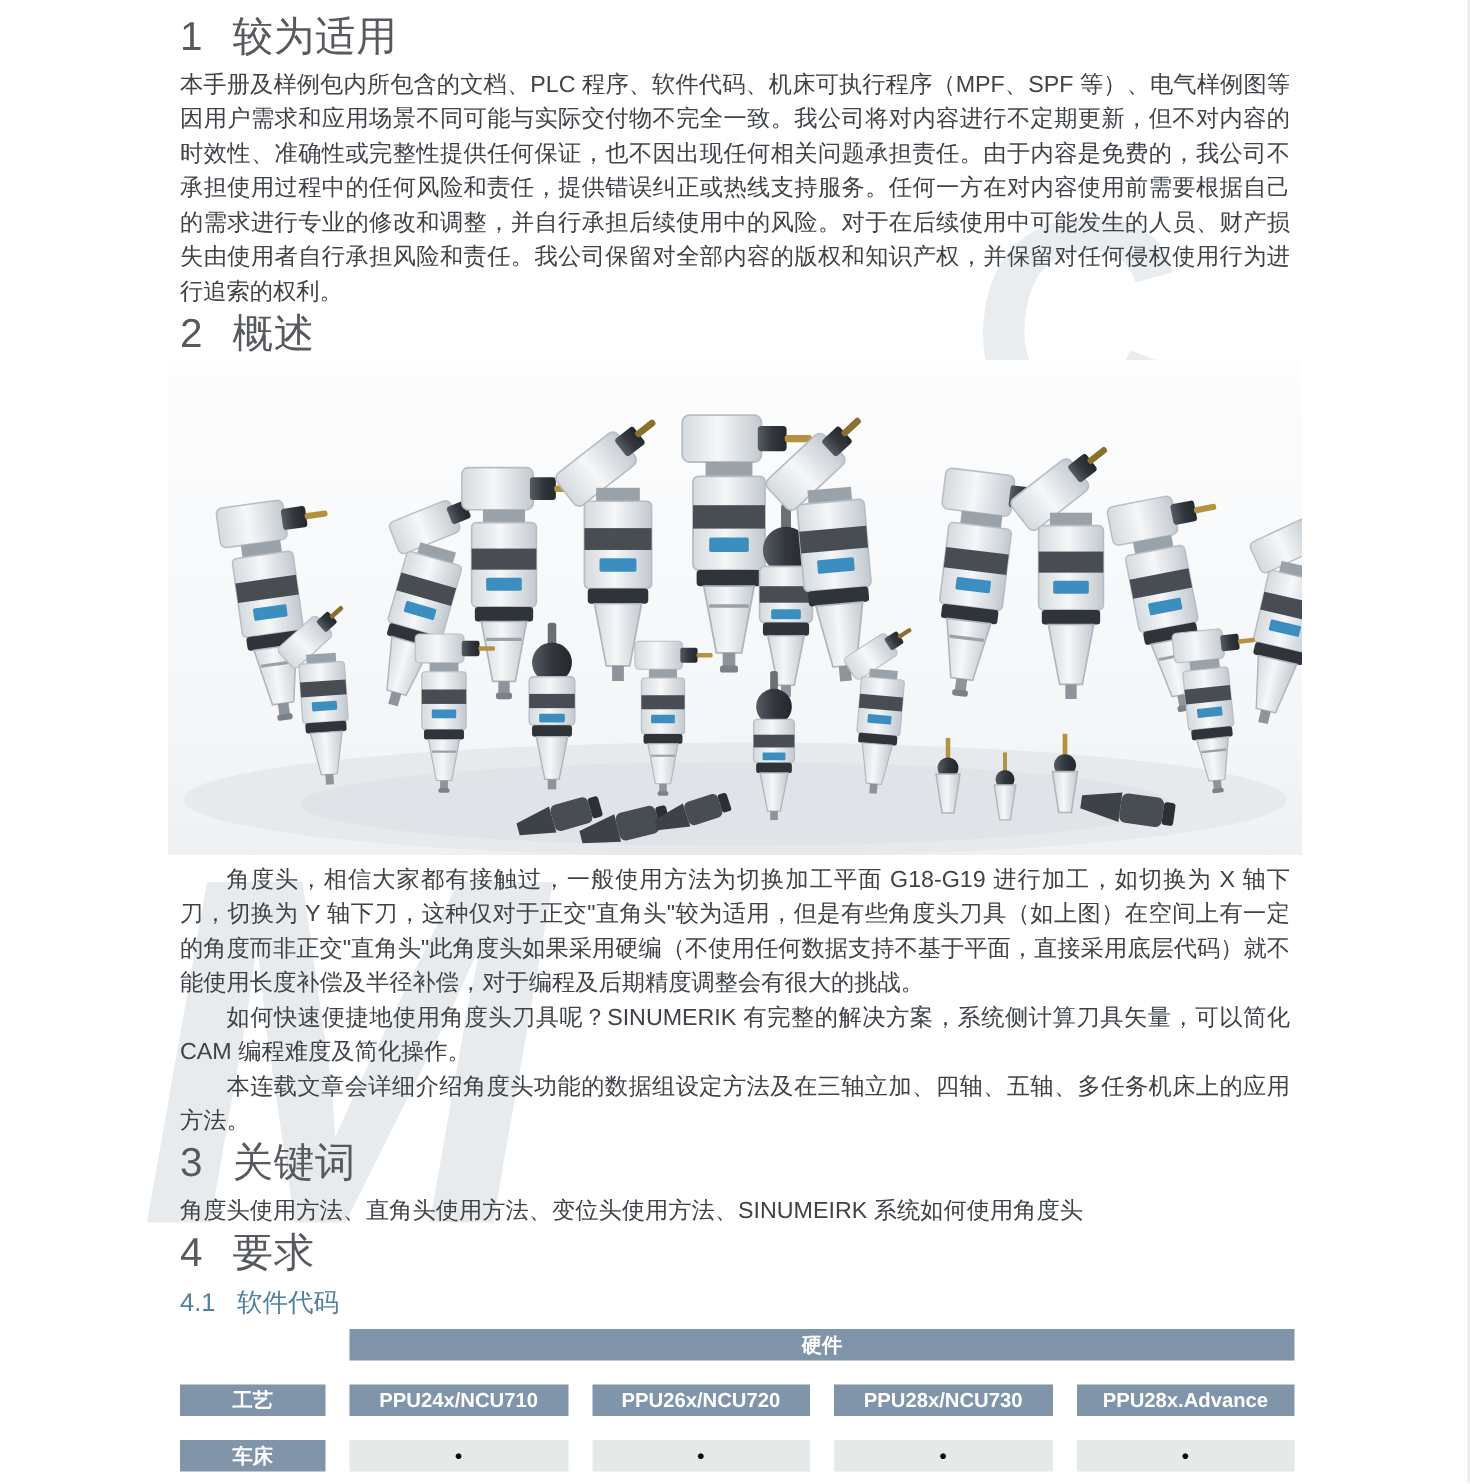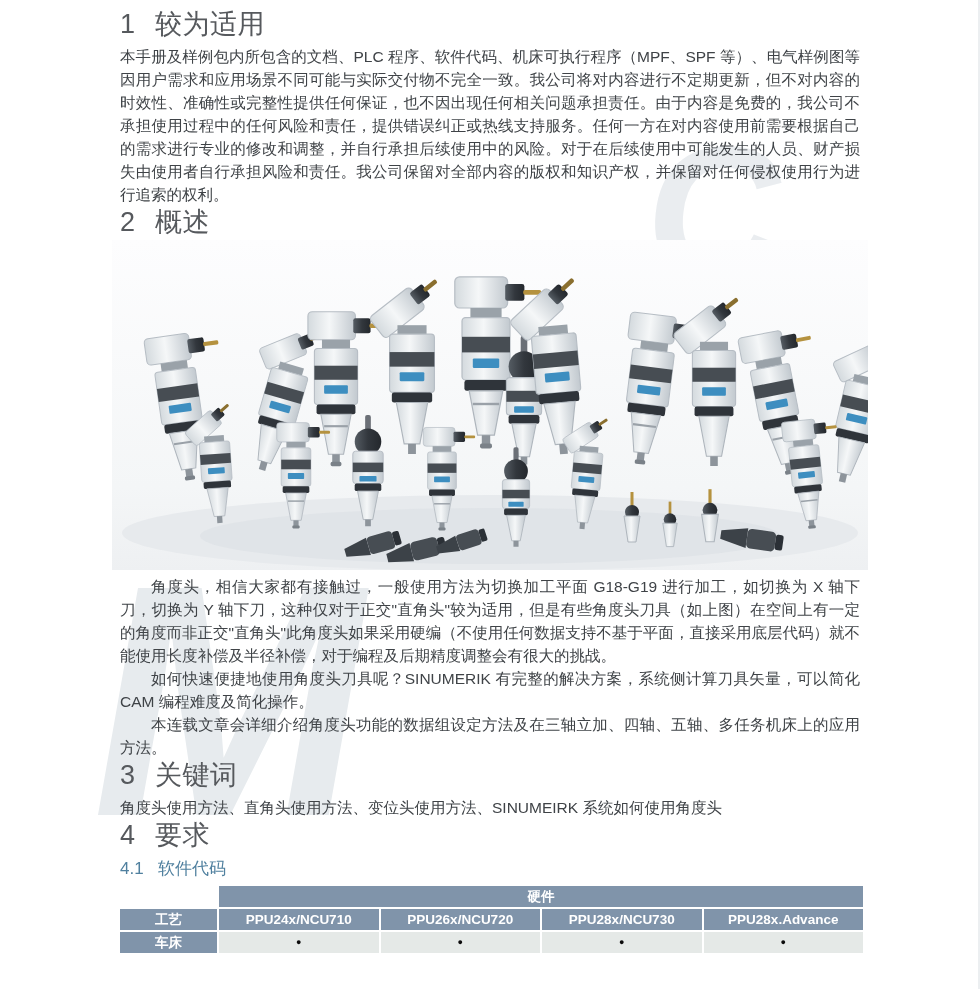--- a/index.html
+++ b/index.html
@@ -37,21 +37,21 @@
   }
   p.cont { margin-top:0; }
   p.indent { text-indent:2em; }
   .figure { margin:2px 0 0 -8px; width:756px; height:330px; }
   .figure svg { display:block; }
   .caption { margin:3px 0 0 -8px; font-size:9px; line-height:11px; color:#4a4d50; }
   
   .hw-table {
     margin-top:7px; width:743px;
     display:grid; grid-template-columns:97px 1fr 1fr 1fr 1fr;
-    gap:2px; background:#ffffff;
+    gap:16px; background:#ffffff;
   }
   .hw-table .cell {
     height:21px; line-height:21px; text-align:center;
     font-size:13.5px; font-weight:bold;
   }
   .cell.head  { background:var(--table-header-bg,#8094aa); color:#ffffff; }
   .cell.group { grid-column:2 / span 4; }
   .cell.empty { background:transparent; }
   .cell.data  { background:var(--table-row-bg,#e5e9e7); color:#0b0b0b; font-size:9px; }
 </style>

